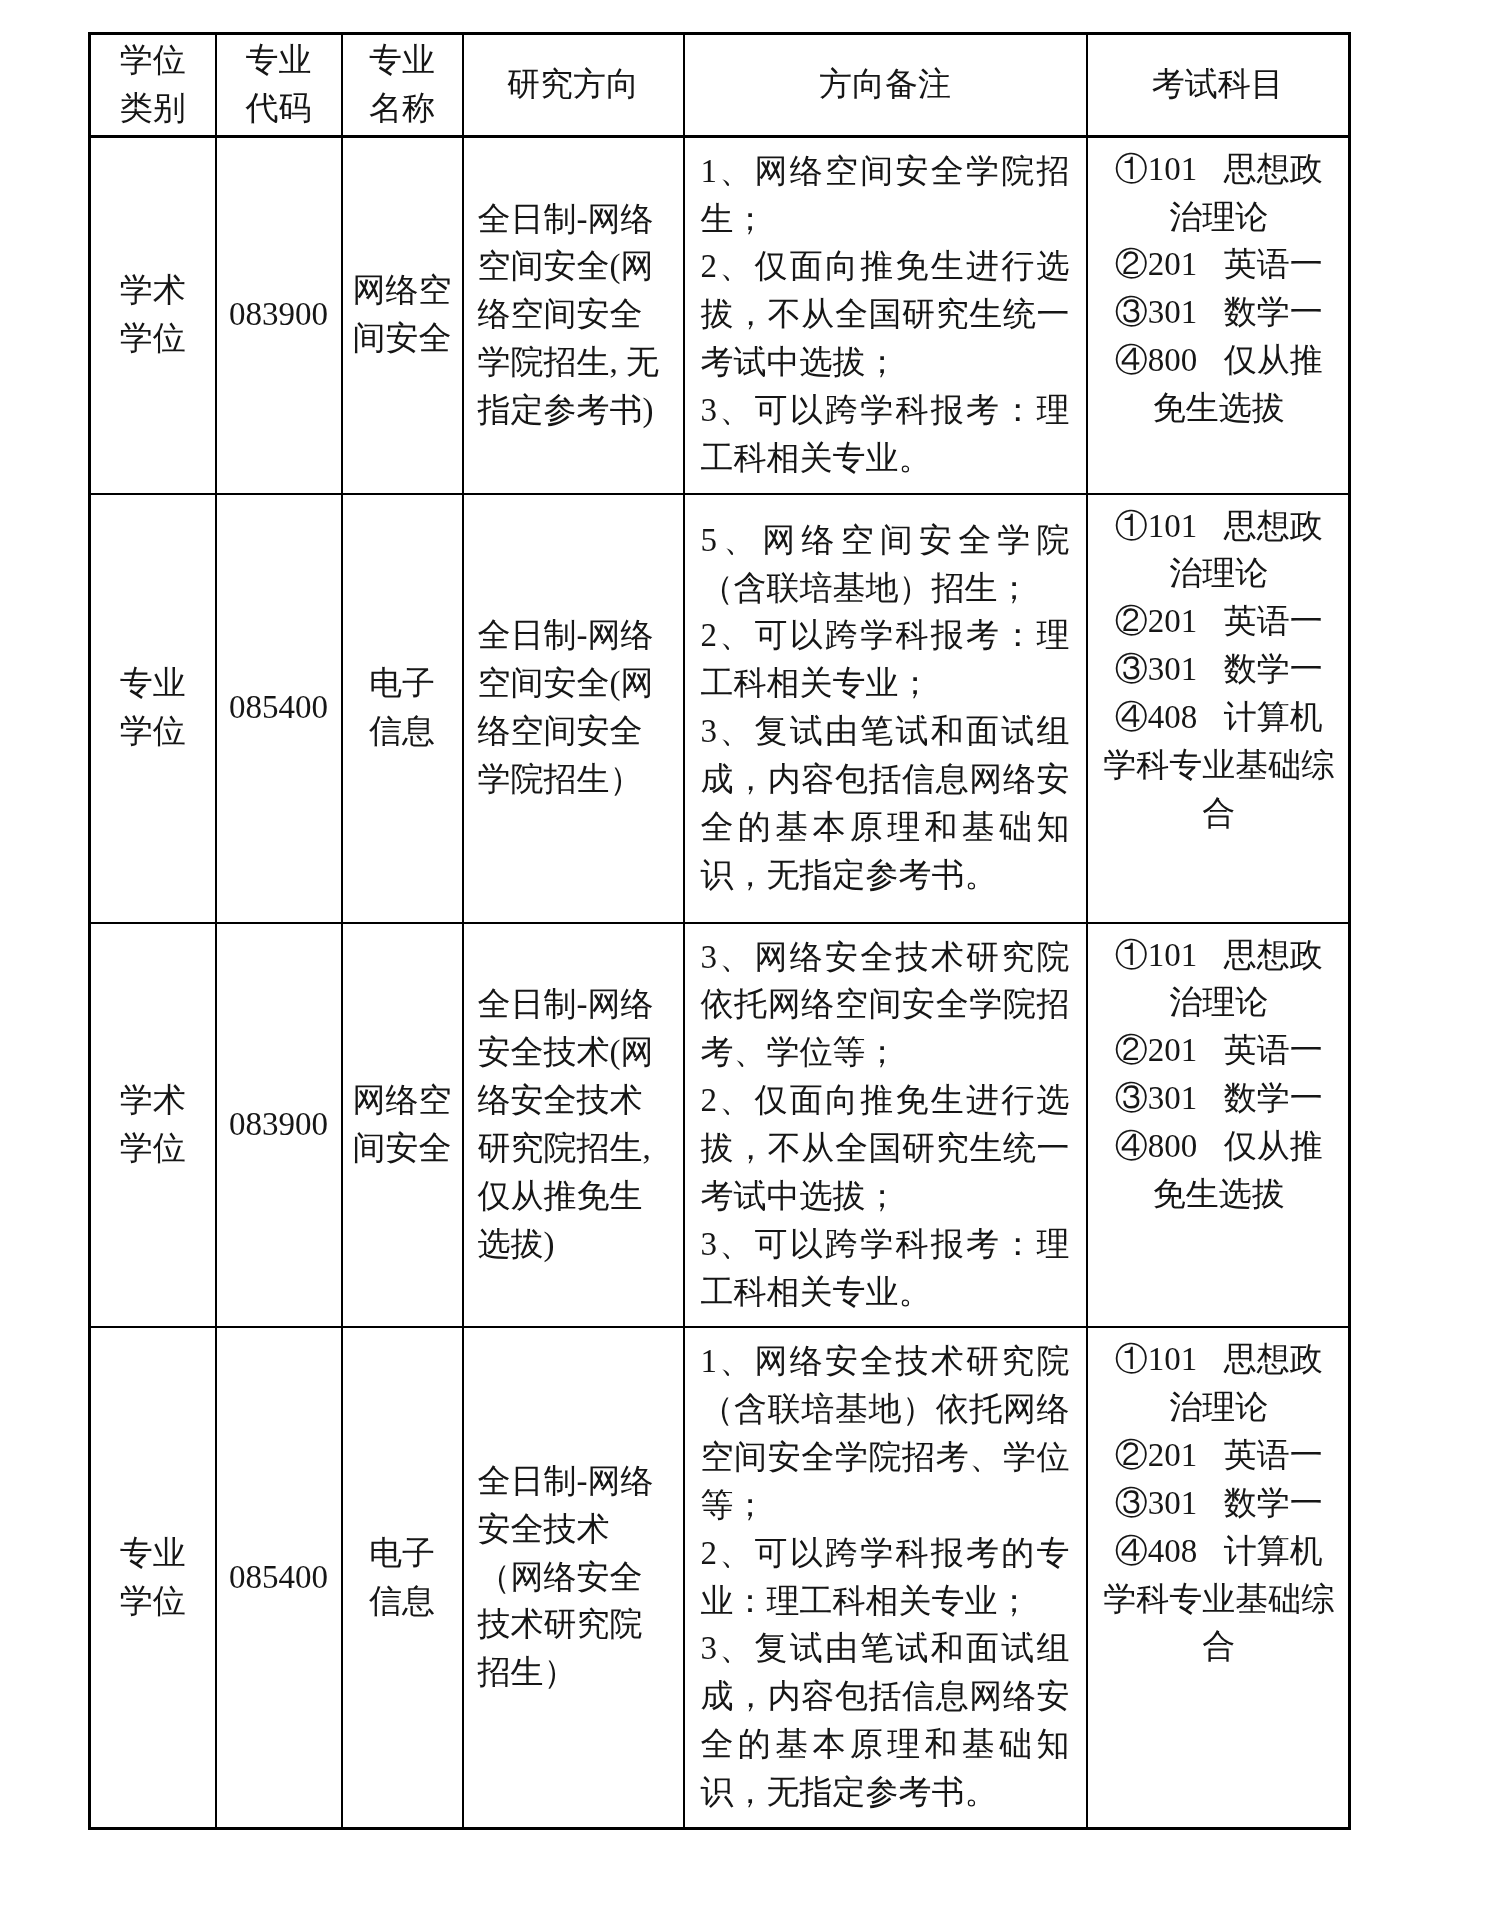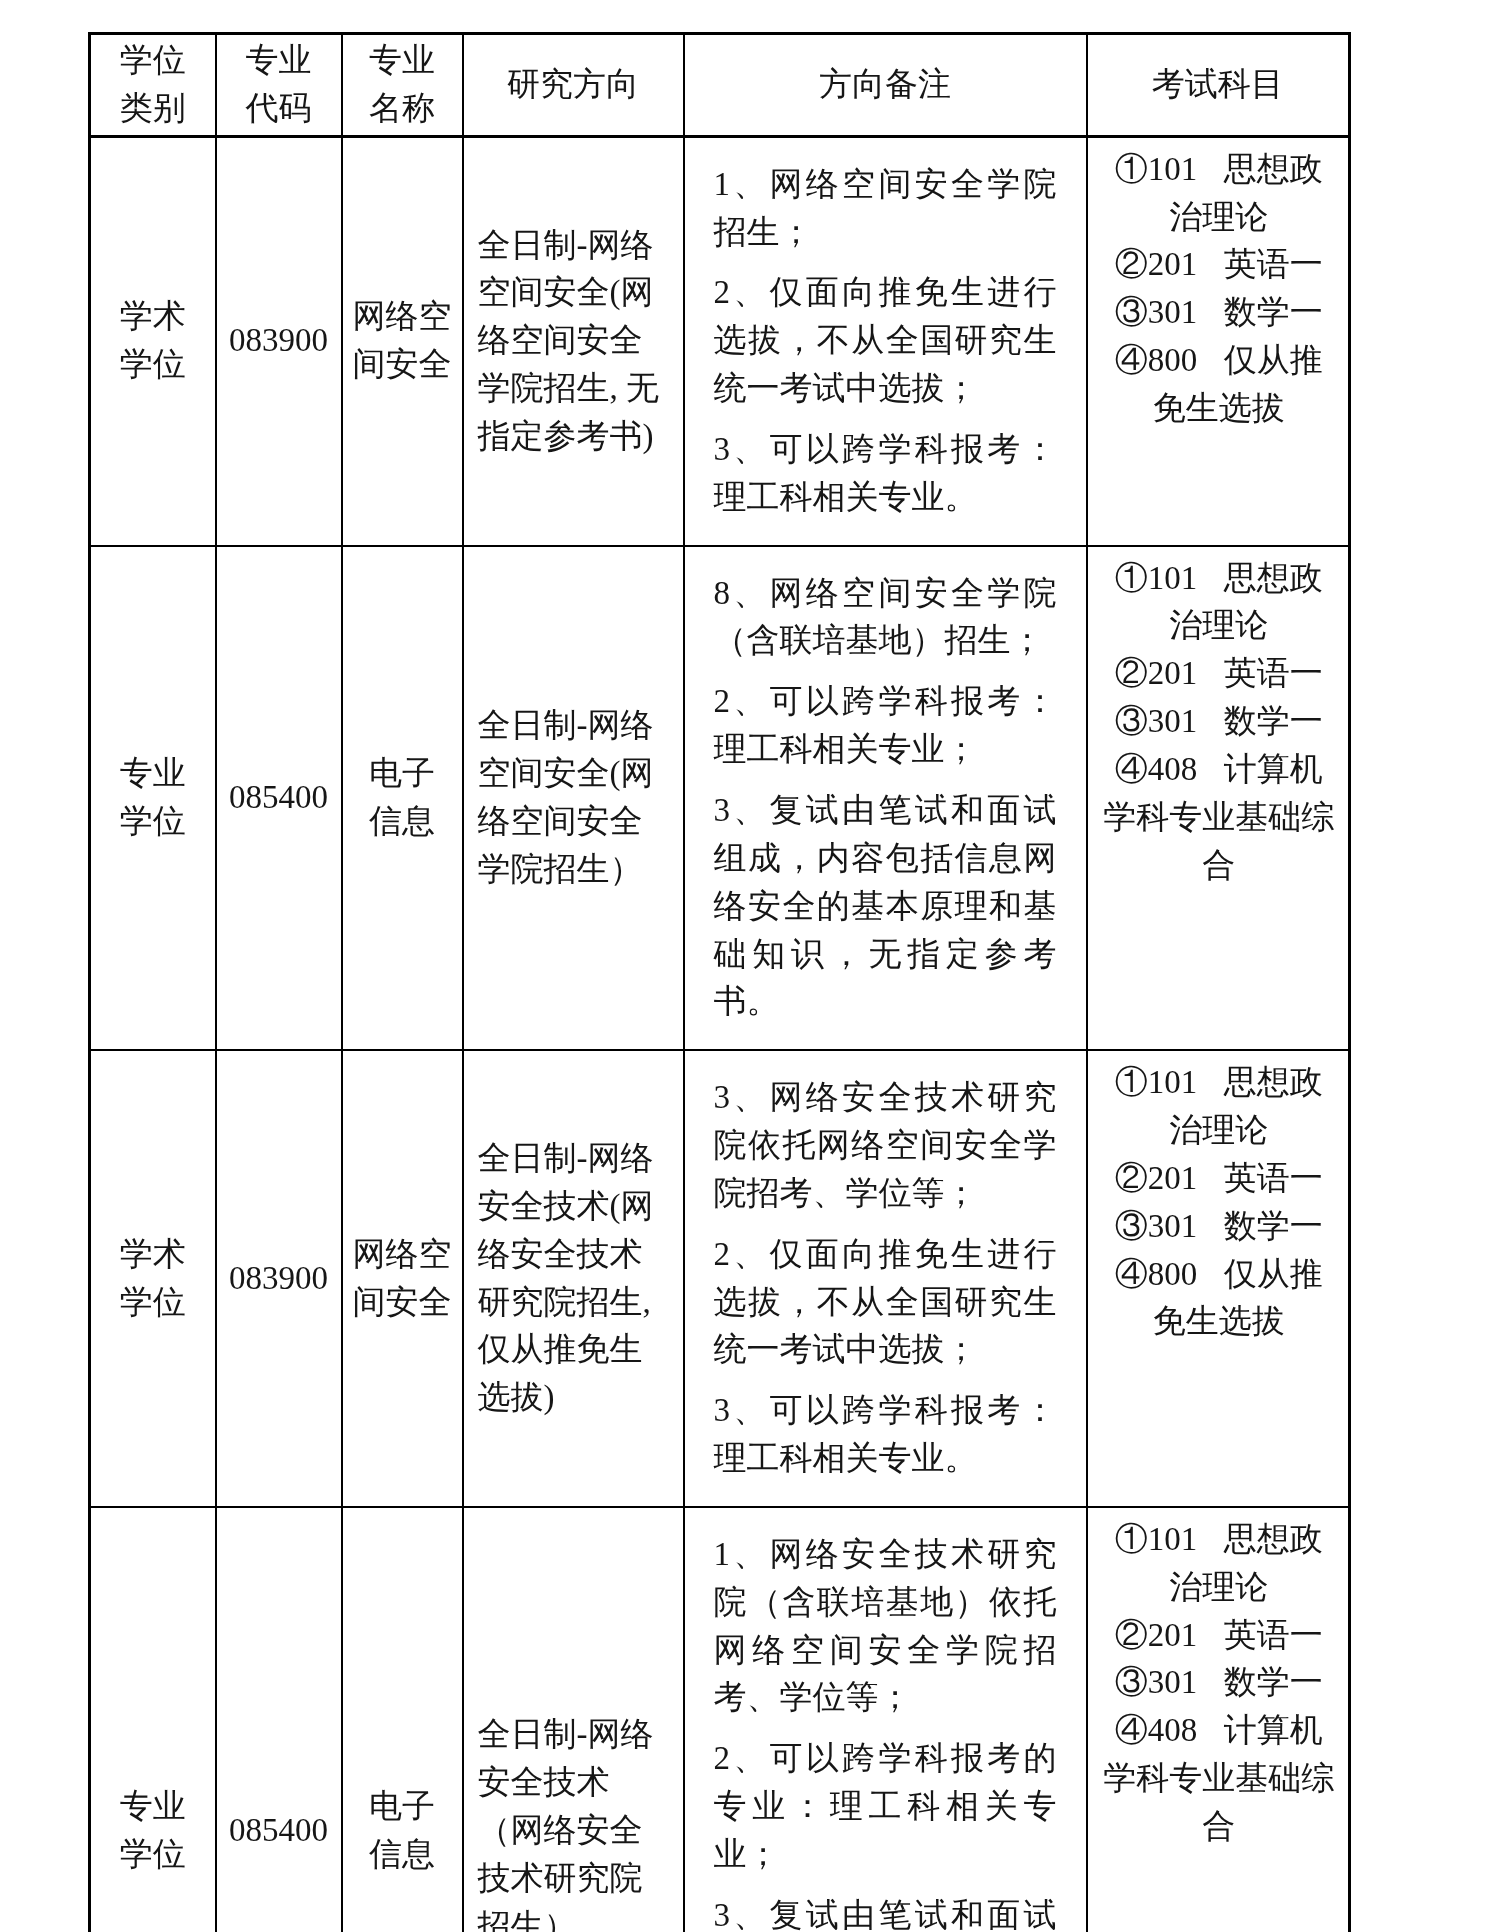--- a/index.html
+++ b/index.html
@@ -63,21 +63,21 @@
     text-align: left;
     vertical-align: middle;
     padding: 10px 14px;
   }
   td.notes-cell {
     text-align: left;
     vertical-align: middle;
     padding: 10px 16px;
   }
   td.notes-cell p {
-    margin: 13px;
+    margin: 0;
     text-align: justify;
   }
   td.subjects-cell {
     text-align: center;
     vertical-align: top;
     padding: 8px 10px 8px 12px;
   }
   td.subjects-cell .subject {
     word-spacing: 0.55em;
   }
@@ -138,21 +138,21 @@
       </tr>
 
       <tr class="row-2">
         <td class="center-cell">专业
 学位</td>
         <td class="center-cell">085400</td>
         <td class="center-cell">电子
 信息</td>
         <td class="direction-cell">全日制-网络空间安全(网络空间安全学院招生）</td>
         <td class="notes-cell">
-          <p>8、网络空间安全学院（含联培基地）招生；</p>
+          <p>5、网络空间安全学院（含联培基地）招生；</p>
           <p>2、可以跨学科报考：理工科相关专业；</p>
           <p>3、复试由笔试和面试组成，内容包括信息网络安全的基本原理和基础知识，无指定参考书。</p>
         </td>
         <td class="subjects-cell">
           <div class="subject">①101 思想政治理论</div>
           <div class="subject">②201 英语一</div>
           <div class="subject">③301 数学一</div>
           <div class="subject bold">④408 计算机学科专业基础综合</div>
         </td>
       </tr>

